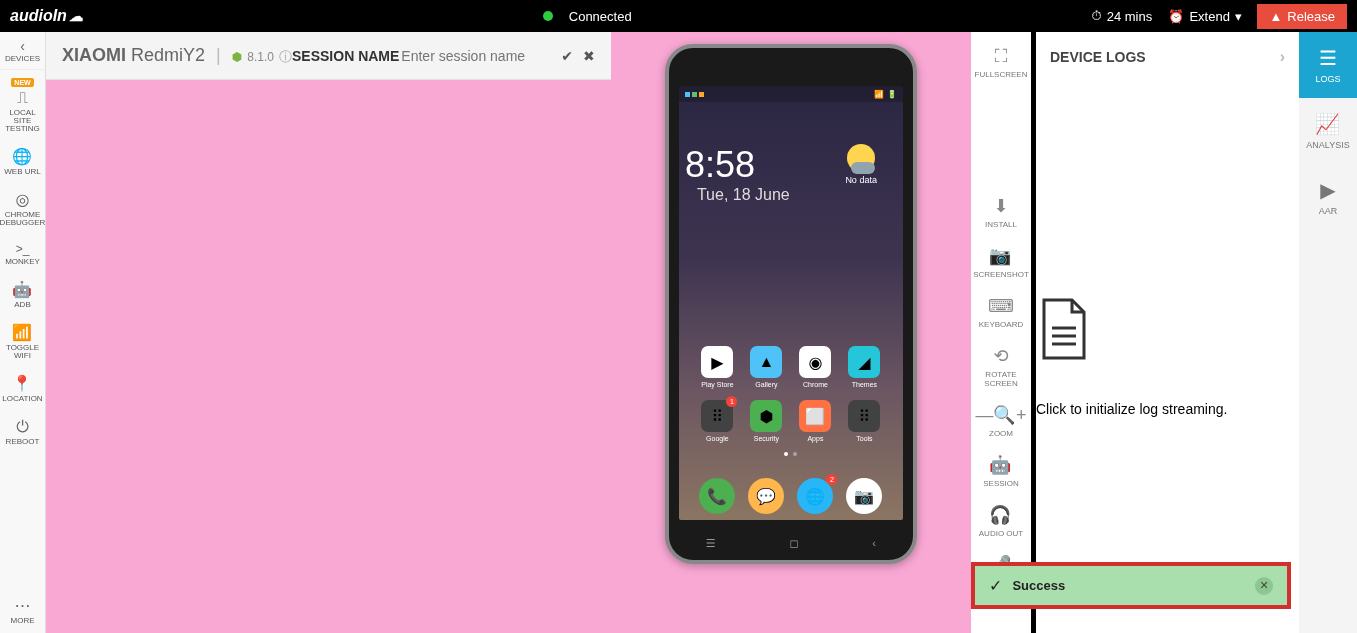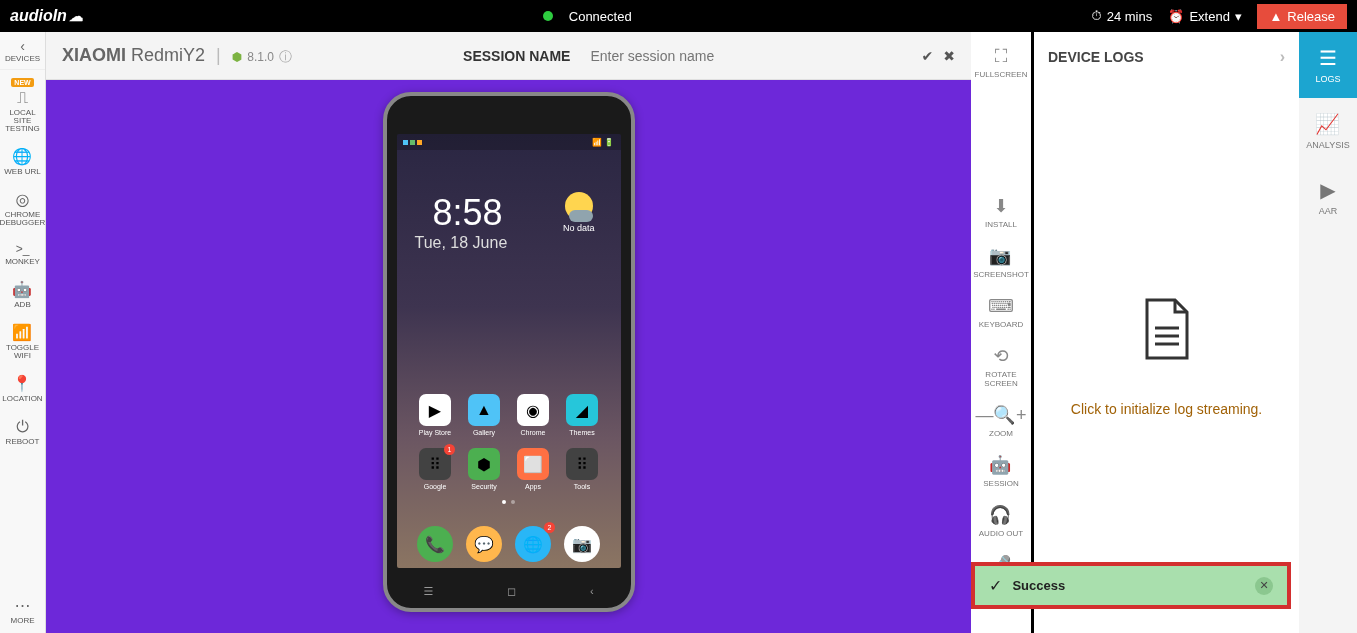--- a/index.html
+++ b/index.html
@@ -12,64 +12,64 @@
 .topbar-right{display:flex;align-items:center;gap:16px}
 .tb-item{display:flex;align-items:center;gap:5px;cursor:pointer}
 .release-btn{background:#e74c3c;color:#fff;padding:5px 12px;display:flex;align-items:center;gap:5px;font-size:13px;border:none;cursor:pointer}
 .main{display:flex;height:601px}
 .leftbar{width:46px;background:#f8f8f8;border-right:1px solid #ddd;display:flex;flex-direction:column;align-items:center;font-size:8px;color:#555;position:relative}
 .leftbar-header{width:100%;text-align:center;padding:6px 0;border-bottom:1px solid #eee;cursor:pointer}
 .left-item{width:100%;display:flex;flex-direction:column;align-items:center;padding:8px 0;gap:3px;cursor:pointer;text-align:center;line-height:1}
 .left-icon{font-size:16px;color:#666}
 .new-badge{background:#f39c12;color:#fff;font-size:7px;padding:1px 3px;border-radius:2px;font-weight:bold}
 .left-spacer{flex:1}
-.center{flex:1;display:flex;flex-direction:column;background:#6d28d9}
+.center{flex:1;display:flex;flex-direction:row;background:#f9a8d4}
 .session-header{height:48px;background:#f4f4f4;display:flex;align-items:center;padding:0 16px;border-bottom:1px solid #e0e0e0}
 .device-name{font-size:18px;color:#666}
 .device-name b{color:#666;font-weight:bold}
 .dn-divider{color:#bbb;margin:0 6px}
 .android-ver{font-size:12px;color:#888}
 .android-ic{color:#7cb342;font-size:12px}
 .info-ic{color:#aaa;font-size:13px}
-.session-name-wrap{flex:1;display:flex;justify-content:center;align-items:flex-end;gap:20px;font-size:14px}
+.session-name-wrap{flex:1;display:flex;justify-content:center;align-items:flex-end;gap:2px;font-size:14px}
 .sn-label{font-weight:bold;color:#333}
 .sn-input{border:none;background:transparent;color:#999;font-size:14px;outline:none;width:160px}
 .sn-actions{display:flex;gap:10px;color:#555;font-size:14px}
 .sn-actions span{cursor:pointer}
 .device-stage{flex:1;display:flex;justify-content:center;align-items:flex-start;padding-top:12px;position:relative}
 .phone{width:252px;height:520px;background:#1a1a1a;border:4px solid #888;border-radius:28px;position:relative;box-shadow:0 2px 10px rgba(0,0,0,.3)}
 .phone-screen{position:absolute;top:38px;left:10px;right:10px;bottom:40px;border-radius:2px;background:linear-gradient(180deg,#2a2642 0%,#3e3450 40%,#6b5662 70%,#8b7562 100%);overflow:hidden}
 .p-status{height:16px;background:rgba(0,0,0,.2);display:flex;justify-content:space-between;align-items:center;padding:0 6px;font-size:8px;color:#fff}
 .p-status-l{display:flex;gap:2px}
 .p-status-l span{width:5px;height:5px;background:#4fc3f7;display:inline-block}
 .p-status-l span:nth-child(2){background:#66bb6a}
 .p-status-l span:nth-child(3){background:#ffa726}
-.p-time{color:#fff;font-size:36px;font-weight:300;margin:42px 0 0 36px}
+.p-time{color:#fff;font-size:36px;font-weight:300;margin:42px 0 0 6px}
 .p-date{color:#ddd;font-size:16px;margin-left:18px}
 .p-weather{position:absolute;top:58px;right:26px;text-align:center;color:#fff;font-size:9px}
 .p-weather-ic{width:28px;height:28px;background:#ffd54f;border-radius:50%;margin:0 auto 3px;position:relative}
 .p-weather-ic::after{content:'';position:absolute;bottom:-2px;left:4px;width:24px;height:12px;background:#90a4ae;border-radius:10px}
 .p-apps{position:absolute;bottom:78px;left:0;right:0;display:grid;grid-template-columns:repeat(4,1fr);gap:12px 0;padding:0 14px}
 .p-app{display:flex;flex-direction:column;align-items:center;gap:3px}
 .p-app-ic{width:32px;height:32px;border-radius:7px;display:flex;align-items:center;justify-content:center;font-size:16px}
 .p-app-lbl{color:#fff;font-size:7px}
 .p-dots{position:absolute;bottom:64px;left:0;right:0;display:flex;justify-content:center;gap:5px}
 .p-dots span{width:4px;height:4px;background:rgba(255,255,255,.4);border-radius:50%}
 .p-dots span.active{background:#fff}
 .p-dock{position:absolute;bottom:6px;left:0;right:0;display:flex;justify-content:space-around;padding:0 14px}
 .p-dock .p-app-ic{width:36px;height:36px;border-radius:50%}
 .phone-nav{position:absolute;bottom:10px;left:0;right:0;display:flex;justify-content:space-around;color:#999;font-size:11px}
 .tools-col{width:60px;display:flex;flex-direction:column;align-items:center;padding-top:6px;font-size:8px;color:#777;background:#fff}
 .tool-item{width:100%;display:flex;flex-direction:column;align-items:center;gap:3px;padding:8px 0;cursor:pointer;text-align:center}
 .tool-icon{font-size:18px;color:#888}
 .tool-spacer{height:100px}
-.rightpanel{width:268px;border-left:3px solid #000000;display:flex;flex-direction:column;background:#fff;position:relative}
+.rightpanel{width:268px;border-left:5px solid #000000;display:flex;flex-direction:column;background:#fff;position:relative}
 .rp-header{display:flex;justify-content:space-between;align-items:center;padding:16px 14px;font-weight:bold;color:#444;font-size:14px;cursor:pointer}
 .rp-chevron{color:#bbb;font-size:16px}
-.rp-body{flex:1;display:flex;flex-direction:column;align-items:center;justify-content:center;gap:28px;color:#a16207}
+.rp-body{flex:1;display:flex;flex-direction:column;justify-content:center;gap:28px;color:#000000}
 .rp-file-ic{font-size:56px;color:#333}
 .rp-txt{font-size:14px}
 .rp-footer{text-align:right;padding:4px 10px;color:#bbb;font-size:11px;font-style:italic}
 .righttabs{width:58px;background:#f4f4f4;display:flex;flex-direction:column}
 .rtab{display:flex;flex-direction:column;align-items:center;gap:4px;padding:14px 0;font-size:9px;color:#777;cursor:pointer}
 .rtab.active{background:#1ca5d0;color:#fff}
 .rtab-icon{font-size:20px}
 .toast{position:absolute;bottom:24px;right:8px;width:320px;border:4px solid #d32f2f;background:#a9dfad;padding:10px 14px;display:flex;align-items:center;gap:10px;font-size:13px;color:#222}
 .toast-check{font-size:16px}
 .toast-close{margin-left:auto;width:18px;height:18px;border-radius:50%;background:#8bc78f;display:flex;align-items:center;justify-content:center;font-size:11px;cursor:pointer;color:#444}

